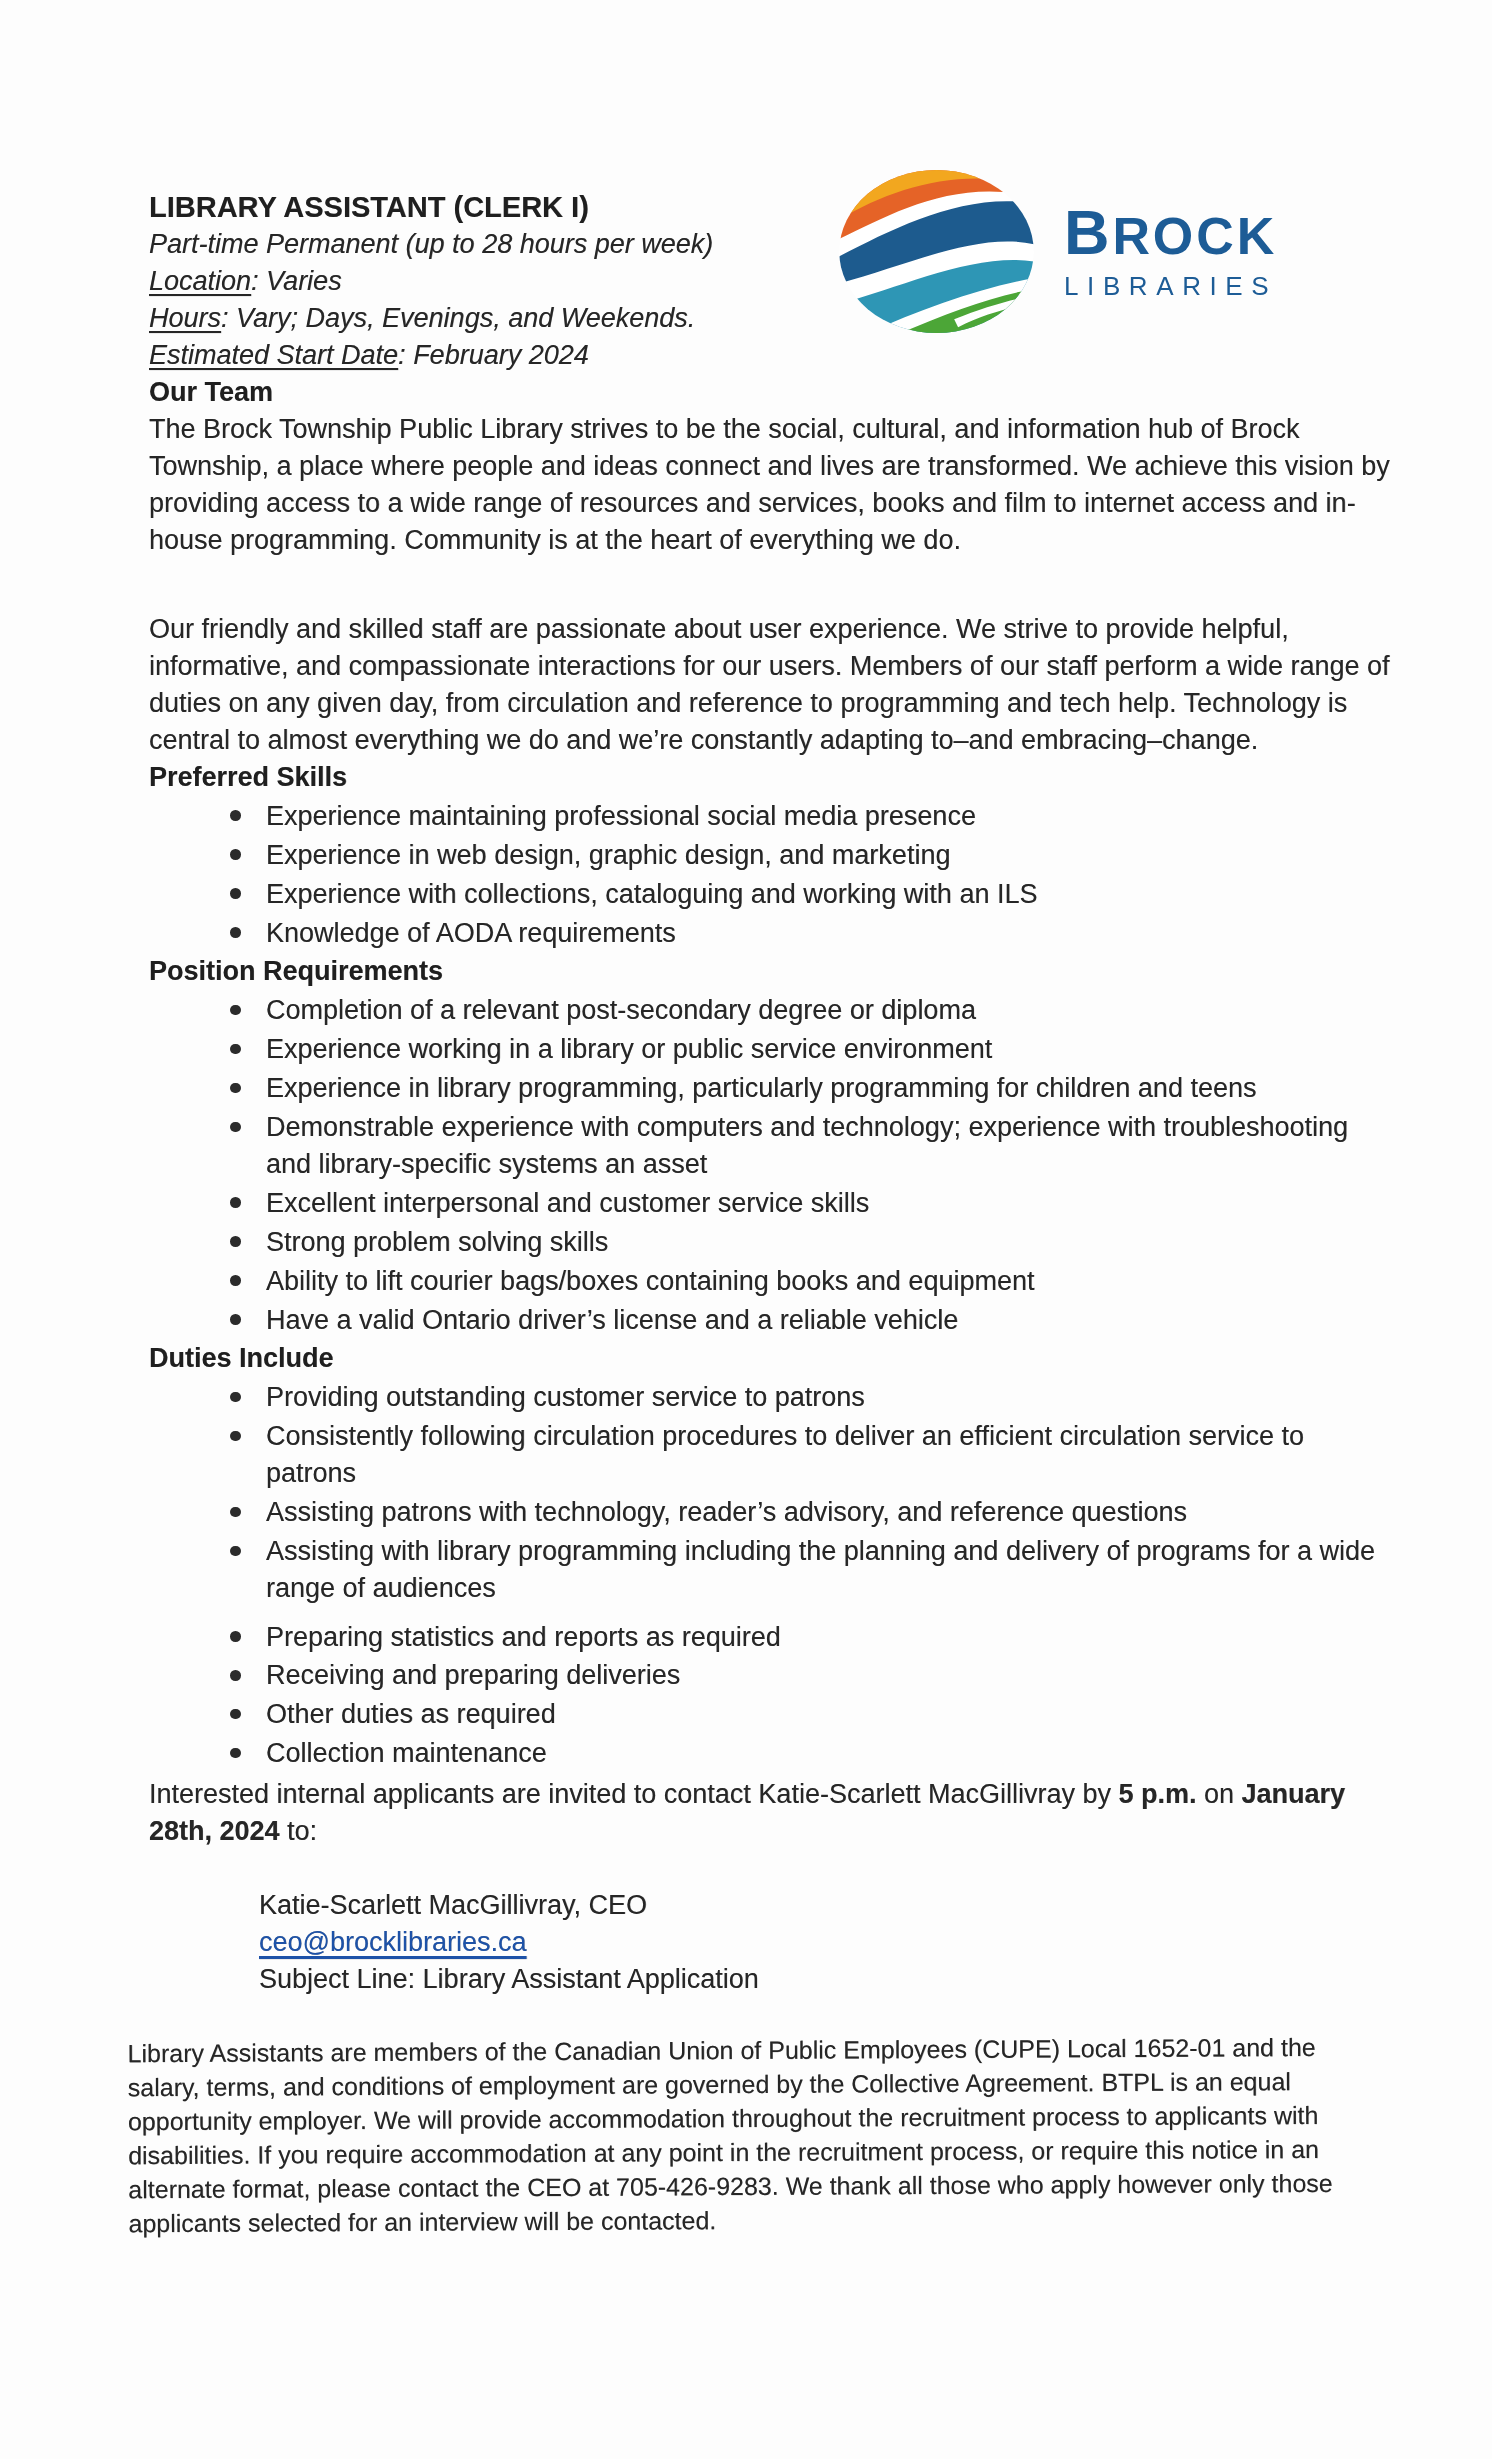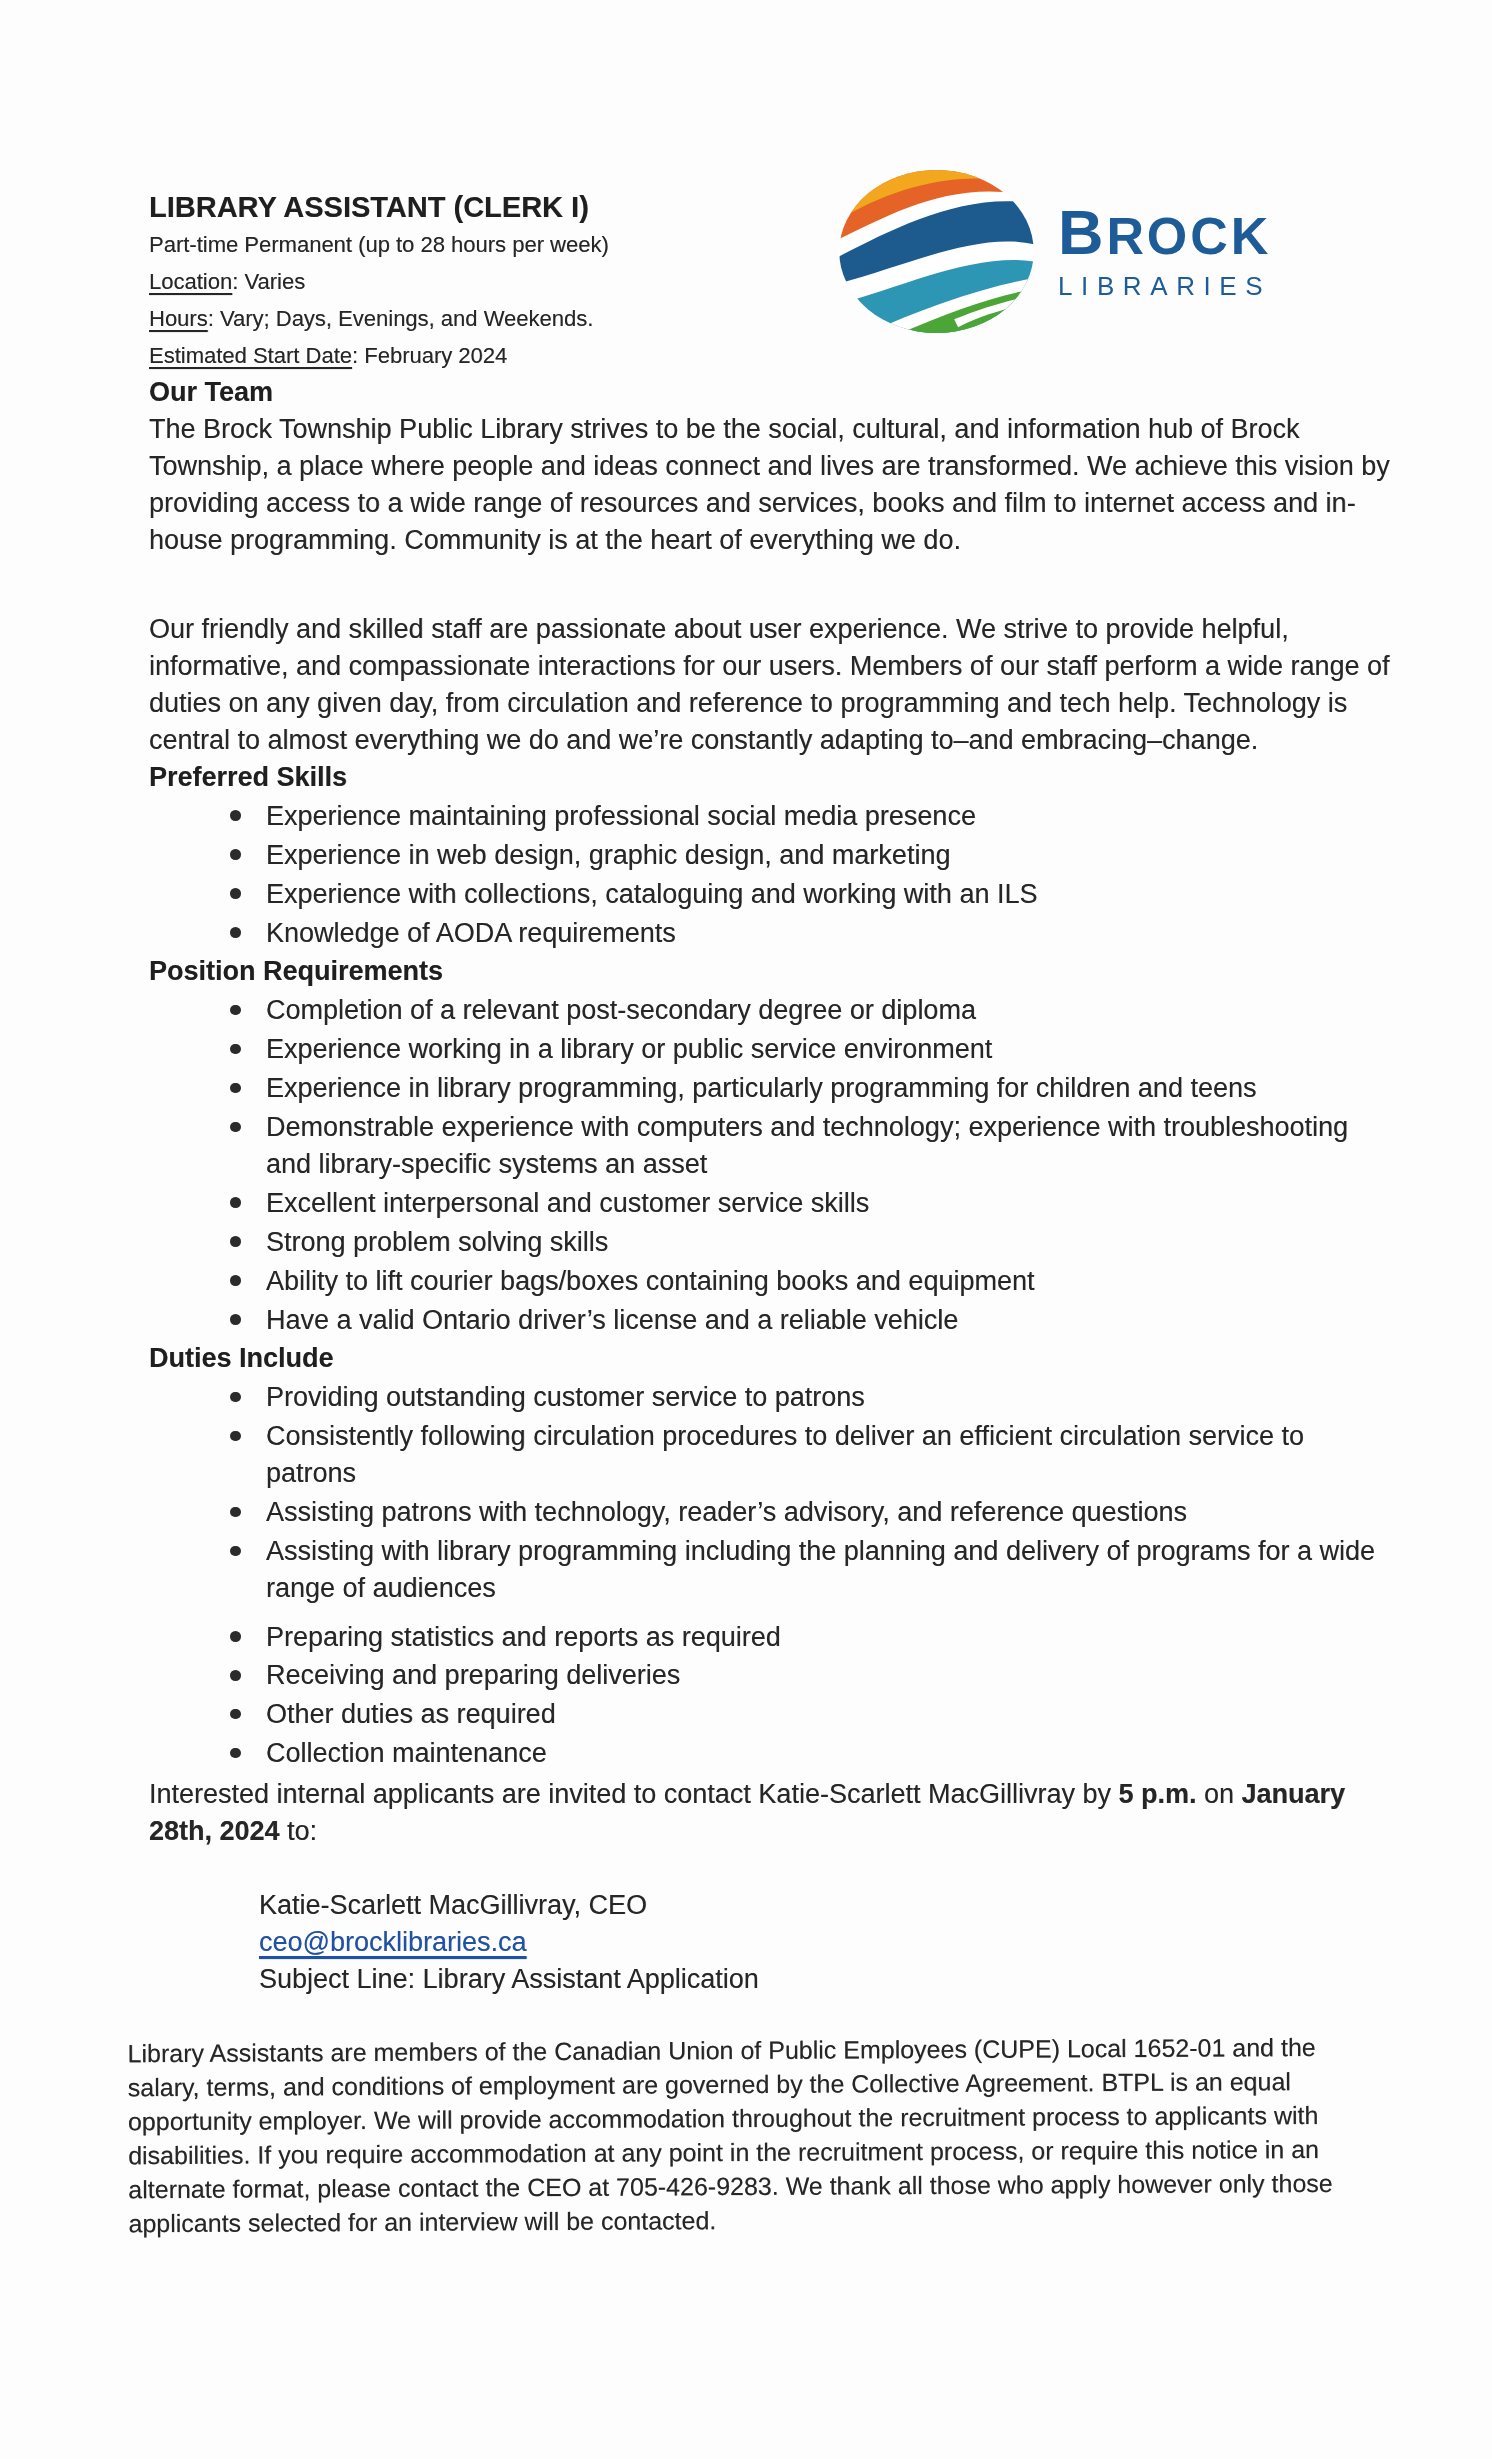--- a/index.html
+++ b/index.html
@@ -9,21 +9,21 @@
     color:#262626;
     -webkit-font-smoothing:antialiased;
   }
   .page{position:relative;width:1493px;height:2438px;overflow:hidden;}
   .content{
     position:absolute;left:149px;top:188px;width:1241px;
     font-size:27px;line-height:37px;
     text-shadow:0.3px 0.2px 0 rgba(45,45,45,0.45);
   }
   .title{font-size:29px;line-height:38px;font-weight:700;color:#1f1f1f;}
-  .hline{font-size:22px;line-height:37px;}
+  .hline{font-size:27px;line-height:37px;font-style:italic;}
   .u{text-decoration:underline;text-underline-offset:3.8px;text-decoration-thickness:1.9px;}
   h2.sec{font-size:27px;line-height:37px;font-weight:700;color:#1f1f1f;margin:0;}
   p{margin:0;}
   .mt-ourteam{margin-top:44px;}
   .mt-p2{margin-top:52px;}
   .mt-skills{margin-top:35px;}
   .mt-req{margin-top:34px;}
   .mt-duties{margin-top:23px;}
   ul.bullets{list-style:none;margin:1.9px 0 0 0;padding:0;}
   ul.bullets li{position:relative;padding-left:117px;margin-bottom:1.9px;}
@@ -37,21 +37,21 @@
   .contact{margin-top:37px;margin-left:110px;}
   .contact .cline{line-height:37px;}
   a.email{color:#1d52a8;text-decoration:underline;text-underline-offset:4.8px;text-decoration-thickness:2.9px;cursor:pointer;}
   .footer{
     margin-top:35px;margin-left:-21px;width:1222px;
     font-size:25px;line-height:34px;
     transform:rotate(-0.3deg);
   }
   .logo{
     position:absolute;left:838px;top:169px;
-    display:flex;align-items:center;gap:23px;
+    display:flex;align-items:center;gap:29px;
   }
   .logo-text{display:flex;flex-direction:column;}
   .brand{color:#1d5c96;font-weight:700;line-height:1;letter-spacing:2.9px;}
   .brand .b1{font-size:63px;}
   .brand .b2{font-size:52px;}
   .brand-sub{color:#1d5c96;font-size:26px;font-weight:400;letter-spacing:8.6px;margin-top:6.7px;}
 </style>
 </head>
 <body>
 

